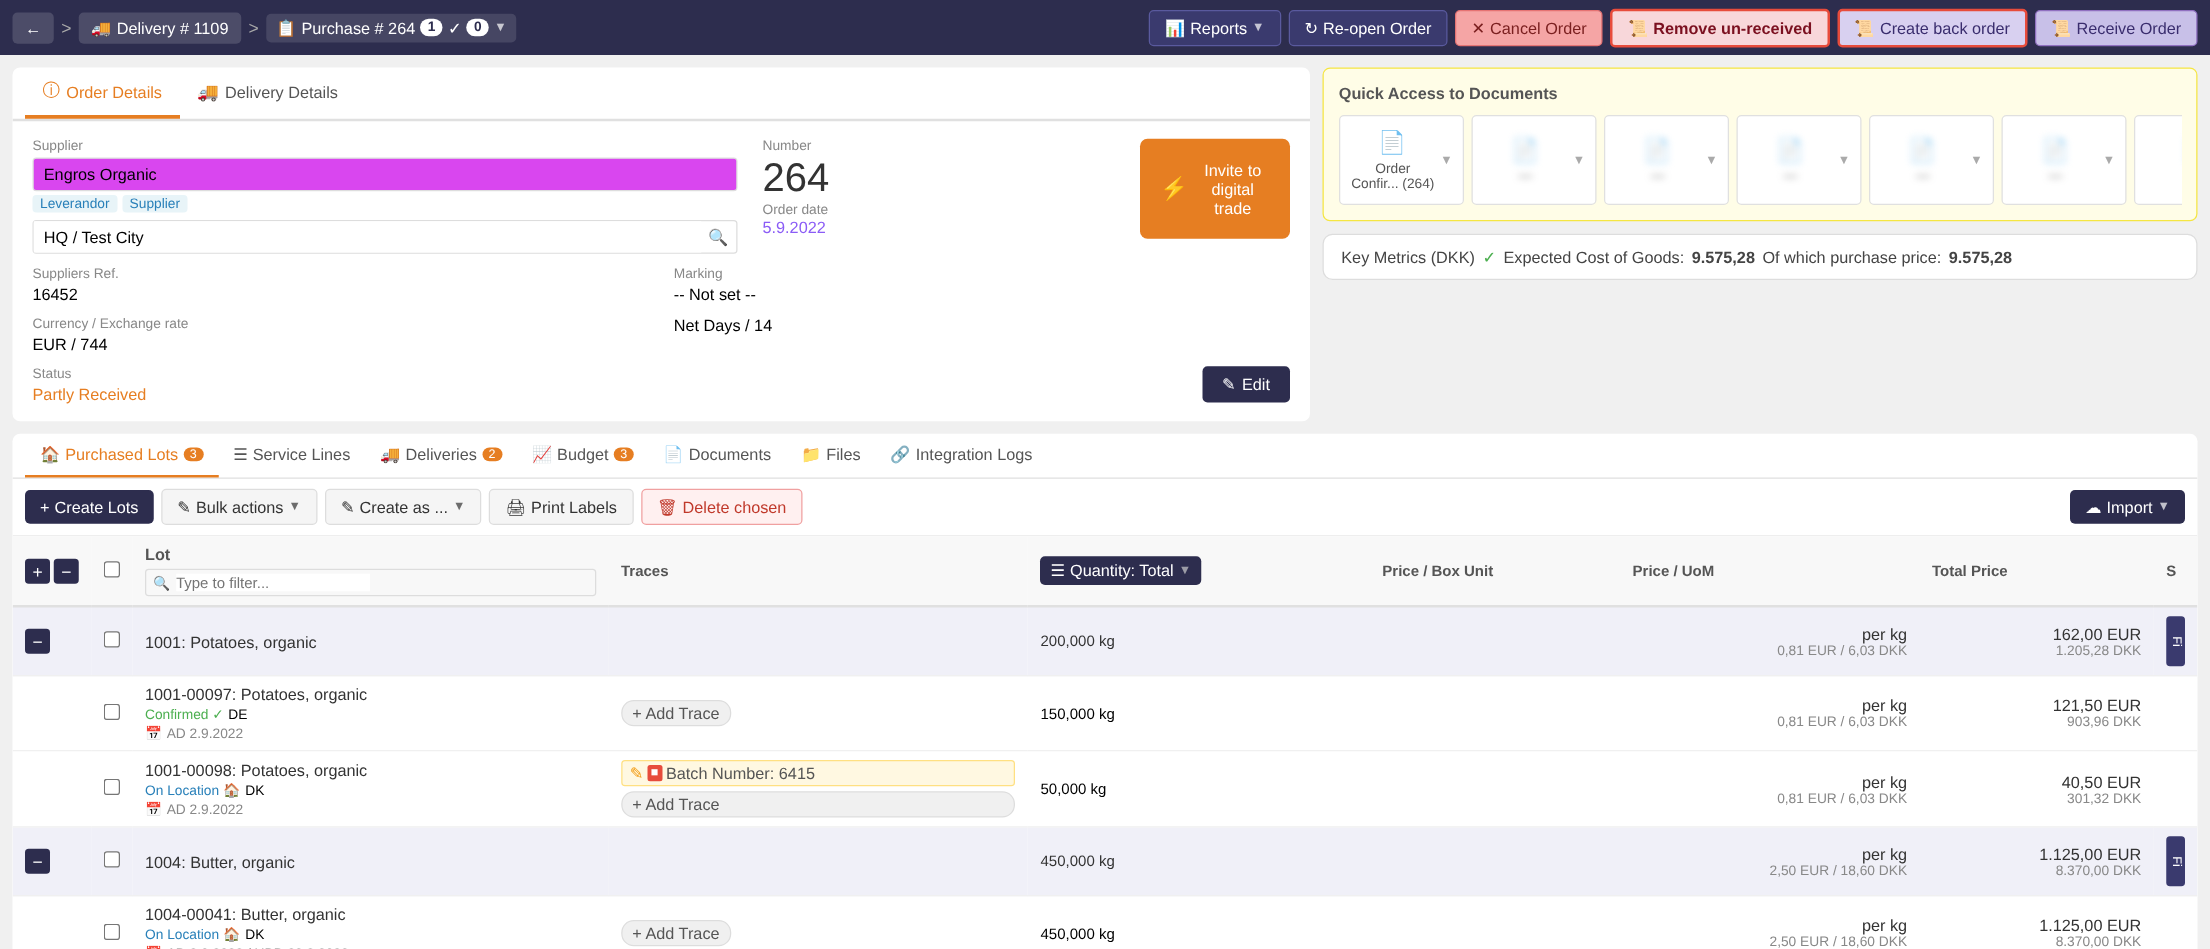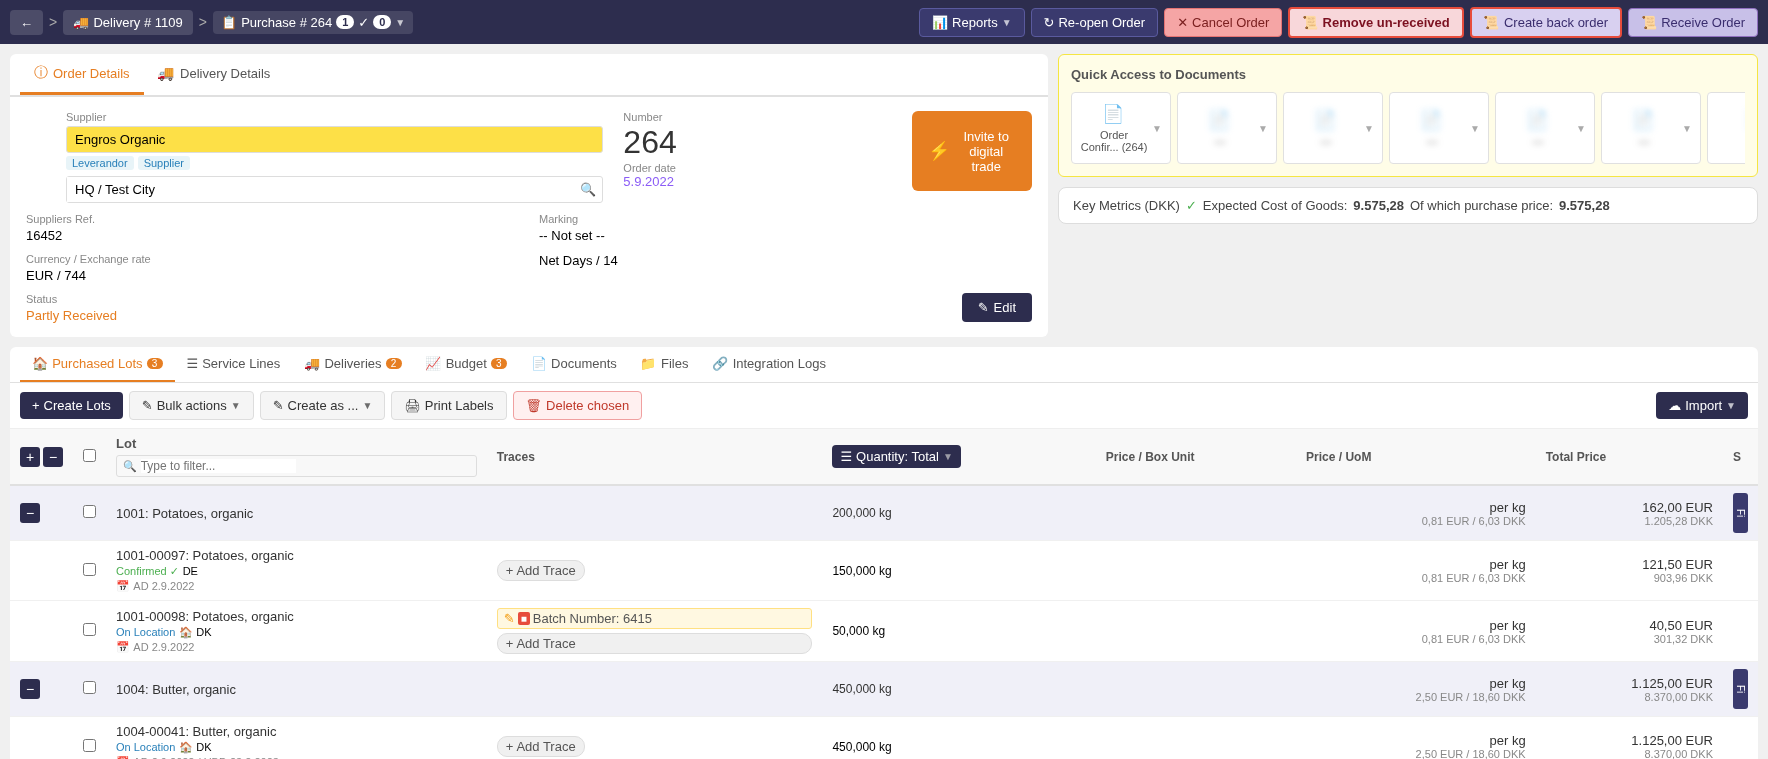--- a/index.html
+++ b/index.html
@@ -44,26 +44,26 @@
     .left-panel { flex: 1; background: #fff; border-radius: 6px; overflow: hidden; }
     .tabs-header { display: flex; border-bottom: 2px solid #e0e0e0; padding: 0 10px; }
     .tab {
       padding: 10px 14px; cursor: pointer; color: #555; border-bottom: 3px solid transparent;
       display: flex; align-items: center; gap: 5px; font-size: 13px;
     }
     .tab.active { color: #e67e22; border-bottom-color: #e67e22; font-weight: 500; }
     .tab-icon { font-size: 14px; }
 
     .order-form { padding: 14px 16px; }
-    .form-row { display: flex; gap: 20px; margin-bottom: 10px; margin-left: 40px; }
+    .form-row { display: flex; gap: 20px; margin-bottom: 10px; }
     .form-col { flex: 1; }
     .form-label { font-size: 11px; color: #888; margin-bottom: 3px; }
     .form-input {
       border: 1px solid #ddd; border-radius: 3px; padding: 5px 8px;
-      font-size: 13px; width: 100%; background: #fde047;
+      font-size: 13px; width: 100%; background: #d946ef;
     }
     .form-input-search { display: flex; align-items: center; border: 1px solid #ddd; border-radius: 3px; }
     .form-input-search input { border: none; outline: none; padding: 5px 8px; font-size: 13px; flex: 1; }
     .supplier-tags { display: flex; gap: 4px; margin-top: 3px; }
     .supplier-tag { background: #e8f4f8; color: #2980b9; padding: 1px 6px; border-radius: 3px; font-size: 11px; cursor: pointer; }
     .number-display { font-size: 32px; font-weight: 300; color: #333; line-height: 1; margin-bottom: 4px; }
     .order-date-label { font-size: 11px; color: #888; }
     .order-date-val { font-size: 13px; color: #8b5cf6; }
     .invite-btn {
       background: #e67e22; color: #fff; border: none; border-radius: 6px;

